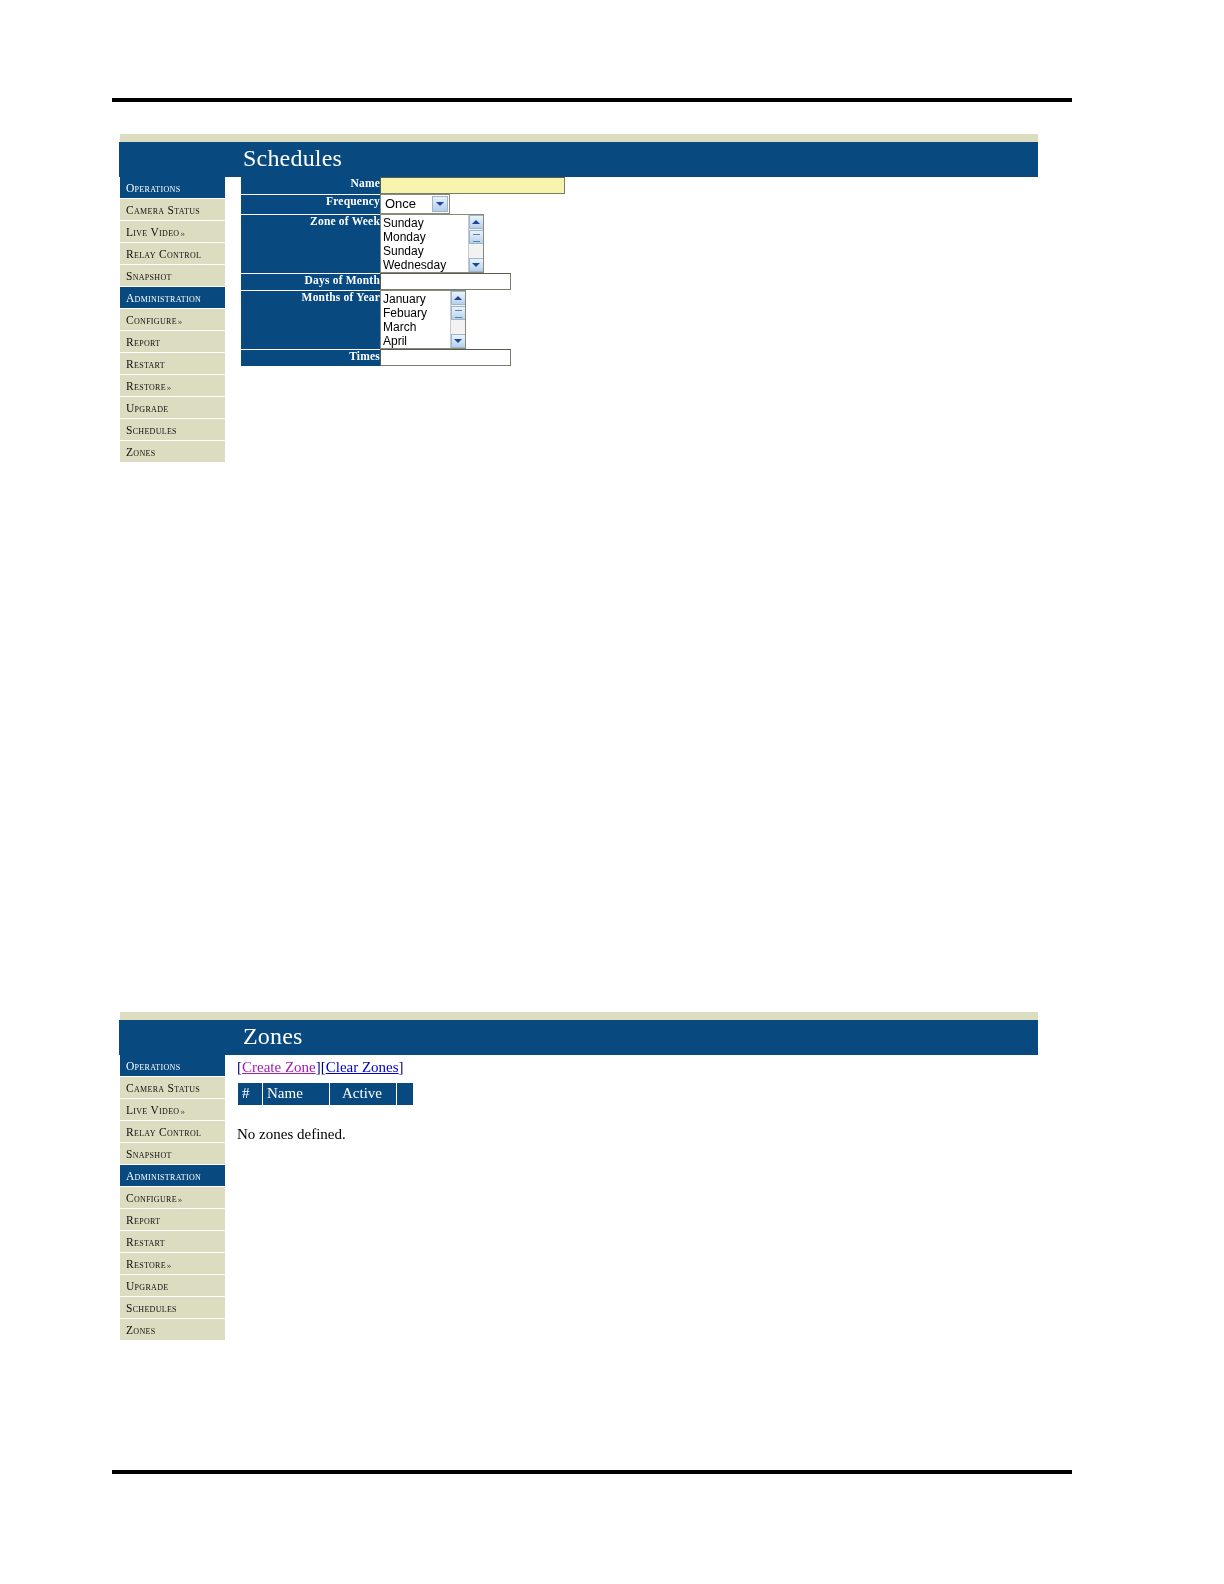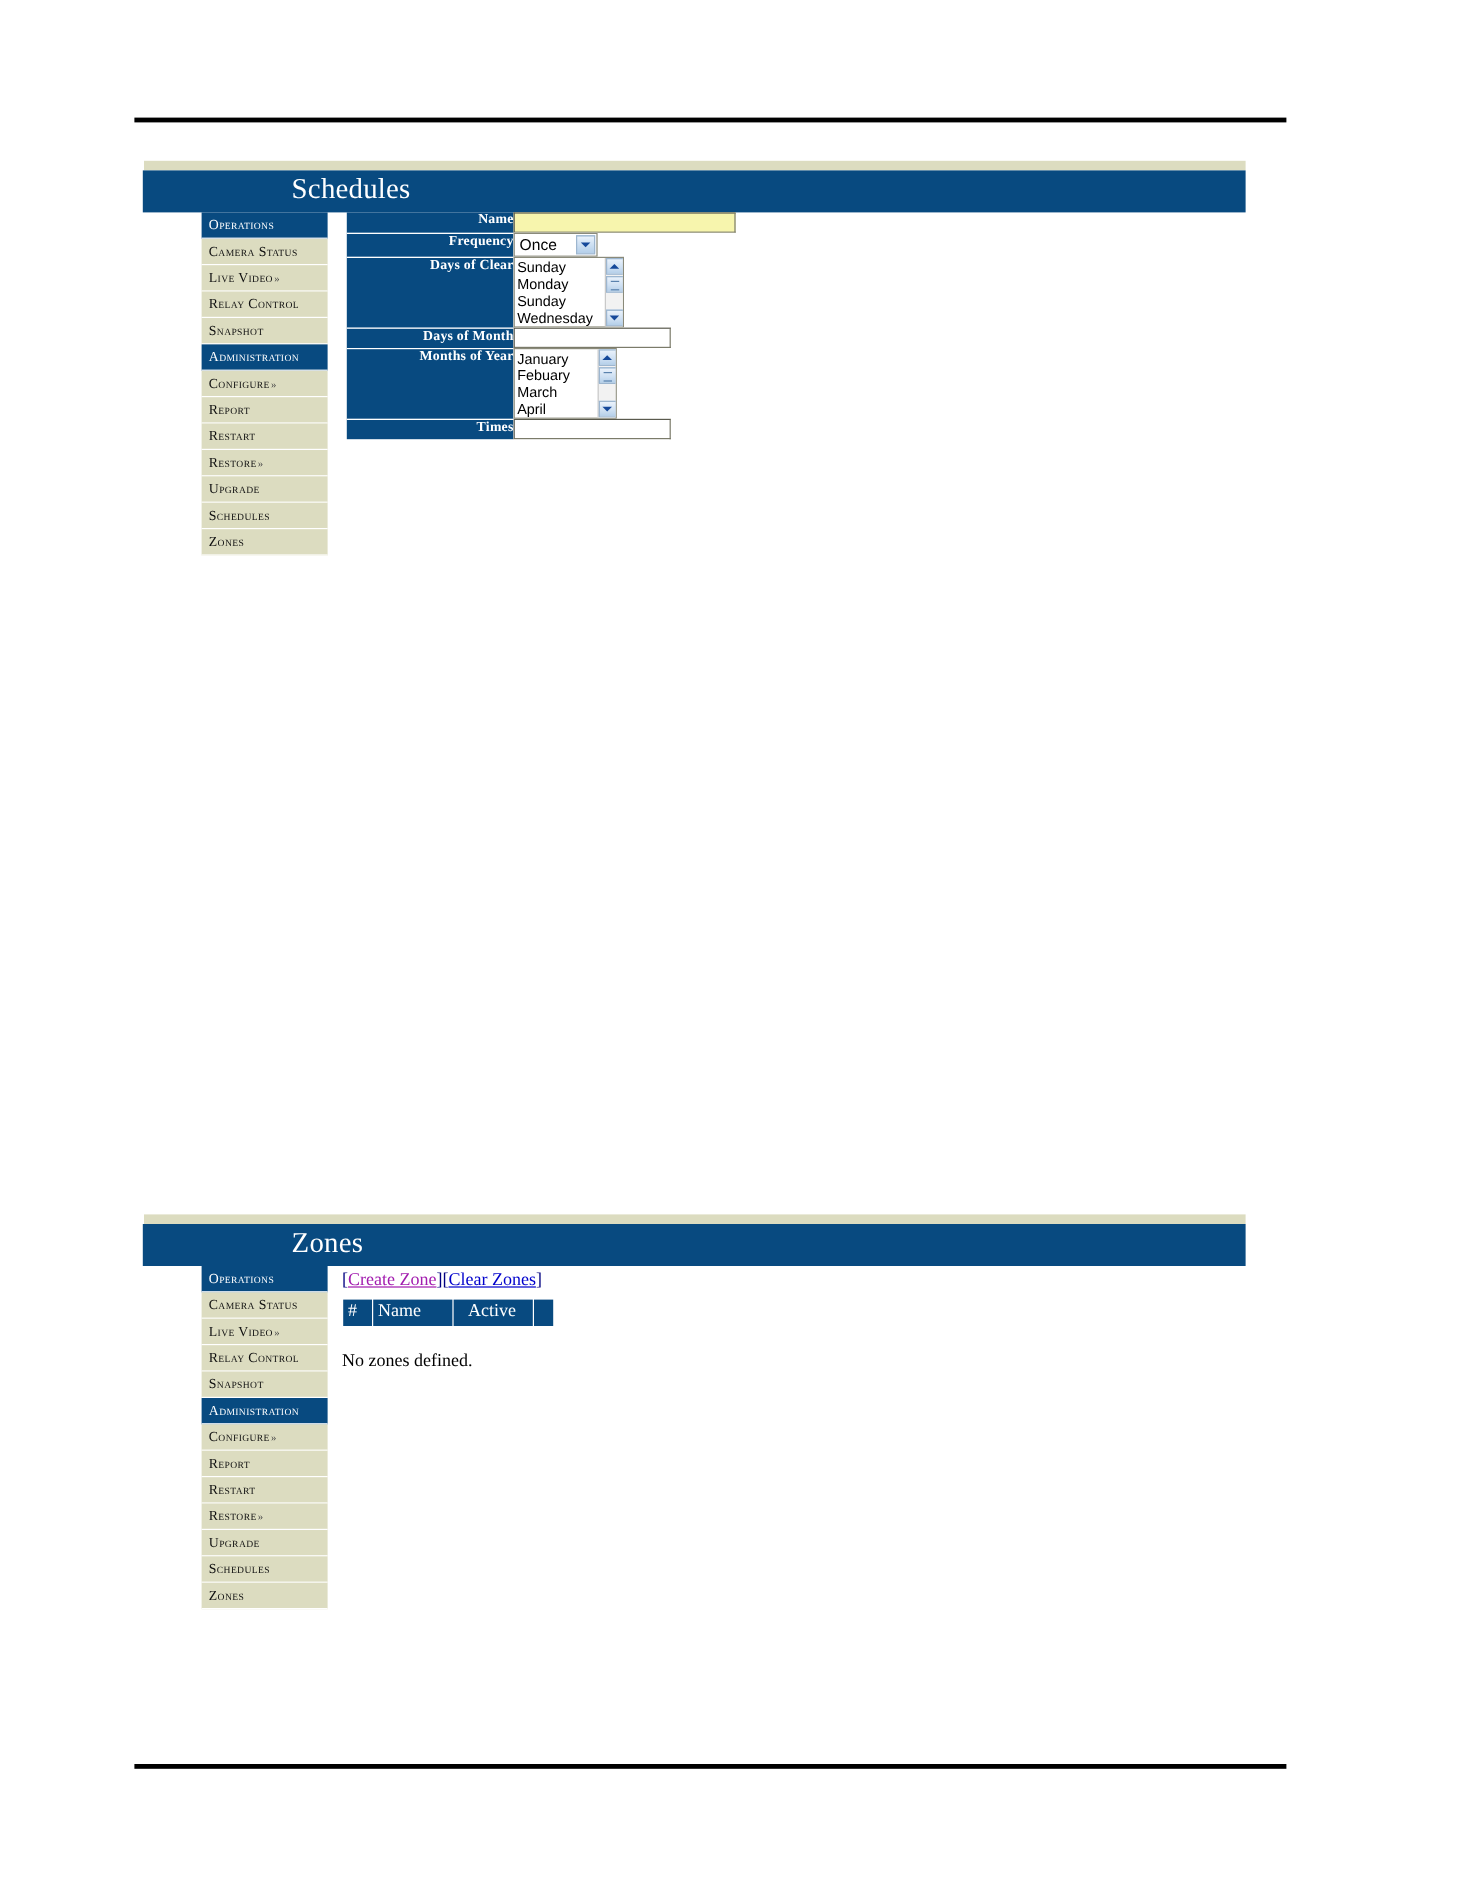--- a/index.html
+++ b/index.html
@@ -55,21 +55,20 @@
     color: #ffffff;
     font-size: 24px;
     font-family: "Liberation Serif", "DejaVu Serif", serif;
     letter-spacing: 0.2px;
     white-space: nowrap;
   }
 
   .app-body {
     position: relative;
     width: 919px;
-    margin-left: 48px;
   }
 
   
   .sidebar {
     position: absolute;
     left: 1px;
     top: 0;
     width: 105px;
   }
   .nav-item {
@@ -193,21 +192,21 @@
     border-right: 4px solid transparent;
     border-top: 4px solid #16499a;
   }
 
   
   .listbox {
     border: 1px solid #8a8a7a;
     background: #ffffff;
     box-sizing: border-box;
     position: relative;
-    width: 92px;
+    width: 104px;
     height: 59px;
     overflow: hidden;
     display: block;
   }
   .listbox.months { width: 86px; }
   .listbox .lb-options {
     position: absolute;
     left: 0;
     top: 0;
     right: 16px;
@@ -391,21 +390,21 @@
             <td class="lbl">Frequency</td>
             <td class="fld">
               <div class="select-box">
                 <span class="sel-value">Once</span>
                 <span class="sel-arrow-btn"></span>
               </div>
             </td>
           </tr>
 
           <tr>
-            <td class="lbl">Days of Clear</td>
+            <td class="lbl">Zone of Week</td>
             <td class="fld">
               <div class="listbox">
                 <div class="lb-options">
                   <div class="lb-opt">Sunday</div>
                   <div class="lb-opt">Monday</div>
                   <div class="lb-opt">Sunday</div>
                   <div class="lb-opt">Wednesday</div>
                 </div>
                 <div class="lb-scroll">
                   <span class="sb-btn up"></span>

